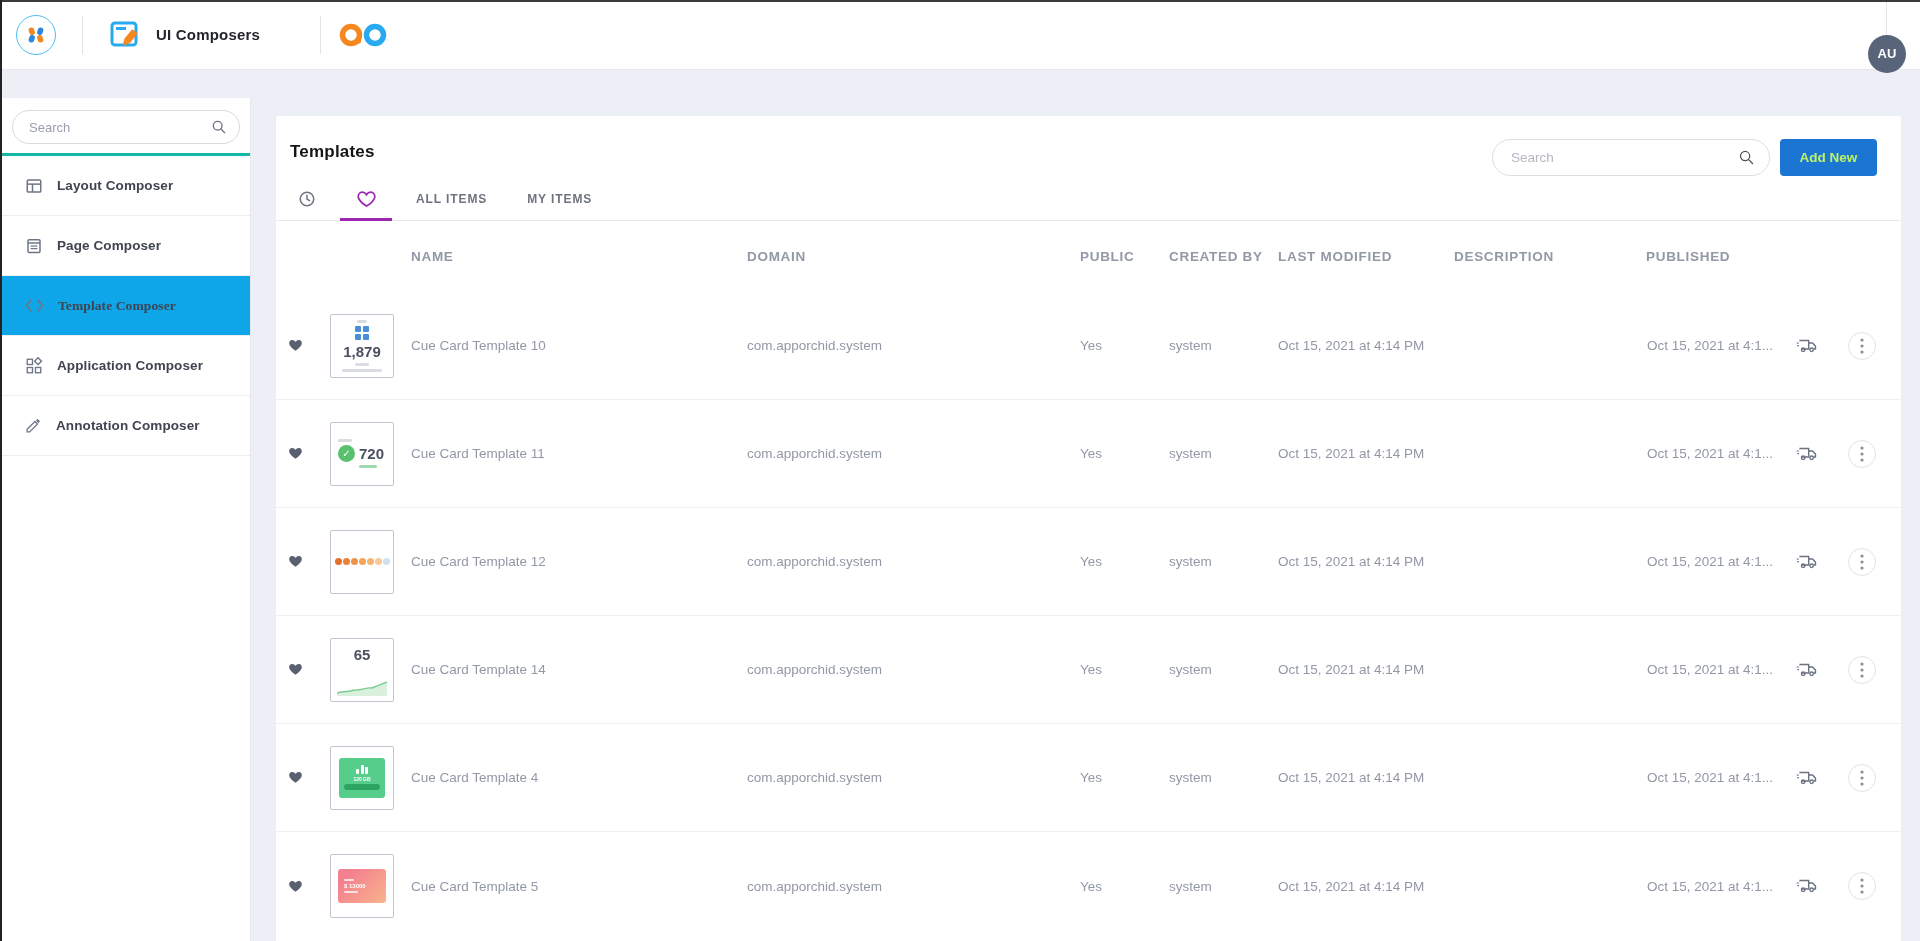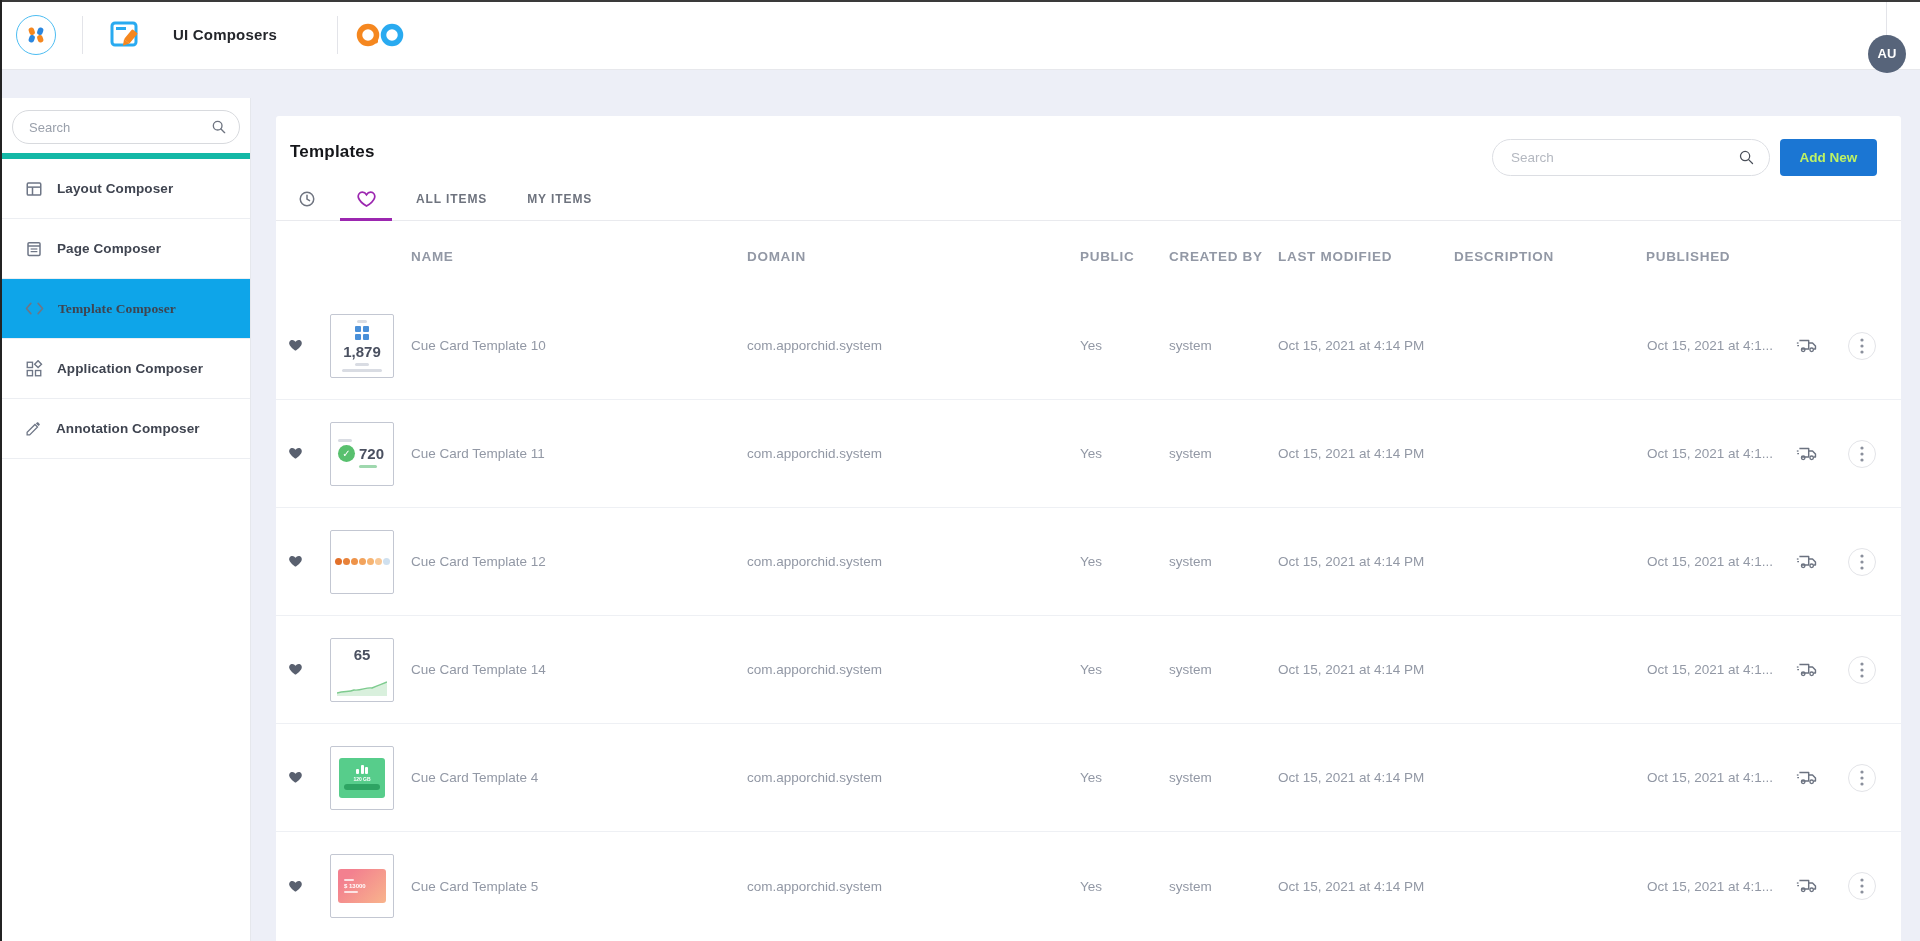--- a/index.html
+++ b/index.html
@@ -7,34 +7,34 @@
   body { display:flex; flex-direction:column; position:relative; }
   .edge-top { position:absolute; top:0; left:0; width:1920px; height:2px; background:#3a3a3a; z-index:60; }
   .edge-left { position:absolute; top:0; left:0; width:2px; height:941px; background:#232323; z-index:60; }
 
   
   .topbar { height:70px; background:#fff; border-bottom:1px solid #e7e8ec; display:flex; align-items:center; flex:0 0 auto; }
   .logo-circle { width:40px; height:40px; margin-left:16px; border:1.5px solid #4dbdf2; border-radius:50%; display:flex; align-items:center; justify-content:center; background:#fff; cursor:pointer; }
   .vdiv { width:1px; height:38px; background:#e3e4e9; }
   .vdiv.m1 { margin:0 26px 0 26px; }
   .vdiv.m2 { margin:0 0 0 60px; }
-  .appbrand { display:flex; align-items:center; gap:30px; }
+  .appbrand { display:flex; align-items:center; gap:13px; }
   .app-title { font-size:15px; font-weight:bold; color:#24262b; letter-spacing:.2px; }
   .ao-logo { margin-left:18px; display:flex; align-items:center; }
   .topbar-right { margin-left:auto; display:flex; align-items:center;flex-direction:column; }
   .avatar { width:38px; height:38px; border-radius:50%; background:#57647a; color:#fff; font-size:13px; font-weight:bold; display:flex; align-items:center; justify-content:center; margin:0 14px 0 15px; cursor:pointer; }
 
   
   .workarea { display:flex; flex:1 1 auto; height:865px;margin-top:28px; }
   .sidebar { width:251px; background:#fff; border-right:1px solid #e5e7ec; position:relative; flex:0 0 auto; }
   .side-search { margin:12px 10px 9px 12px; height:34px; border:1px solid #d8dade; border-radius:17px; display:flex; align-items:center; padding:0 12px 0 16px; background:#fff; }
   .side-search input { border:none; outline:none; flex:1; font-size:13px; color:#555; font-family:"Liberation Sans",sans-serif; background:transparent; }
   .side-search input::placeholder { color:#9aa0ab; }
   .side-search .sicon { color:#6e7480; display:flex; }
-  .menu { border-top:6px solid #14b8a6; }
+  .menu { border-top:3px solid #14b8a6; }
   .side-item { height:60px; display:flex; align-items:center; padding-left:25px; gap:14px; border-bottom:1px solid #eceef2; cursor:pointer; }
   .side-item .ic { color:#6e7686; display:flex; }
   .side-item .lbl { font-size:13.5px; font-weight:bold; color:#3f4450; letter-spacing:.1px; }
   .side-item.active { background:#0ea5e9;font-family:Liberation Serif, serif; }
   .collapse-btn { position:absolute; left:8px; bottom:6px; background:none; border:none; font-size:22px; color:#7b8190; cursor:pointer; line-height:1; font-family:"Liberation Sans",sans-serif; }
 
   .main { flex:1 1 auto; background:#edeff7; padding:18px 19px 0 25px; }
   .panel { width:1625px; height:897px; background:#fff; border-radius:3px; overflow:hidden; position:relative; }
 
   

